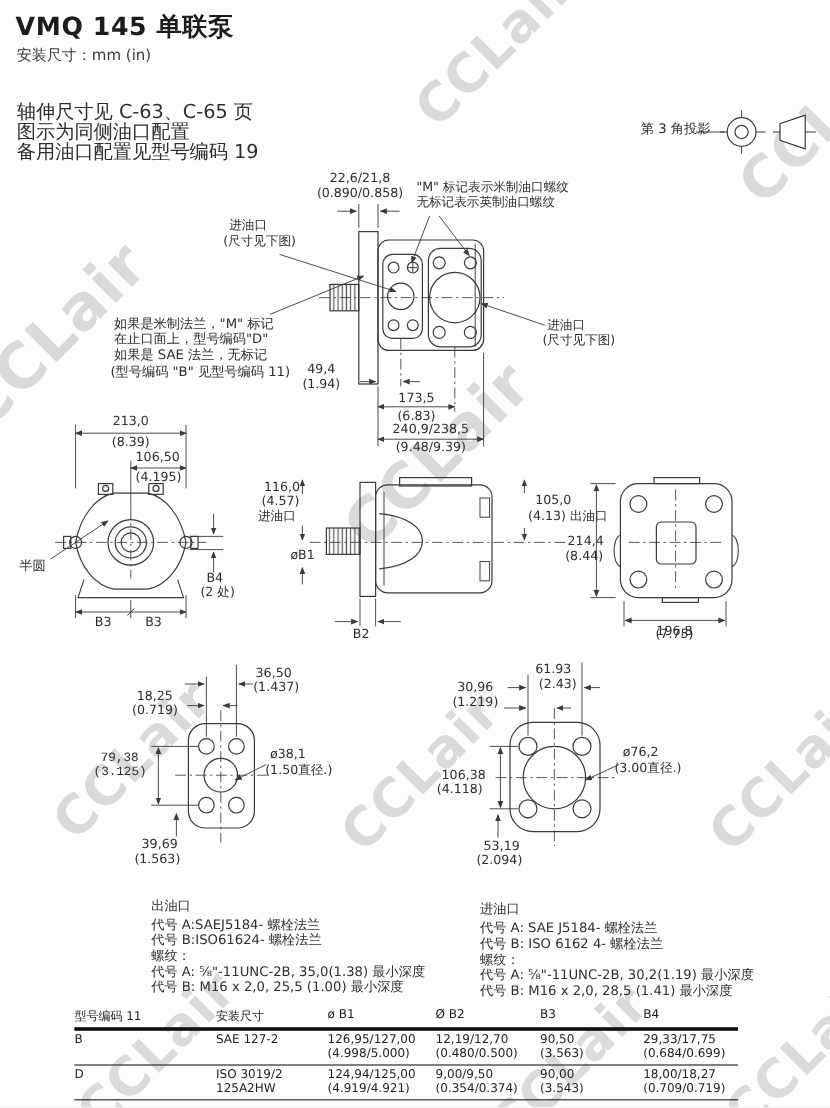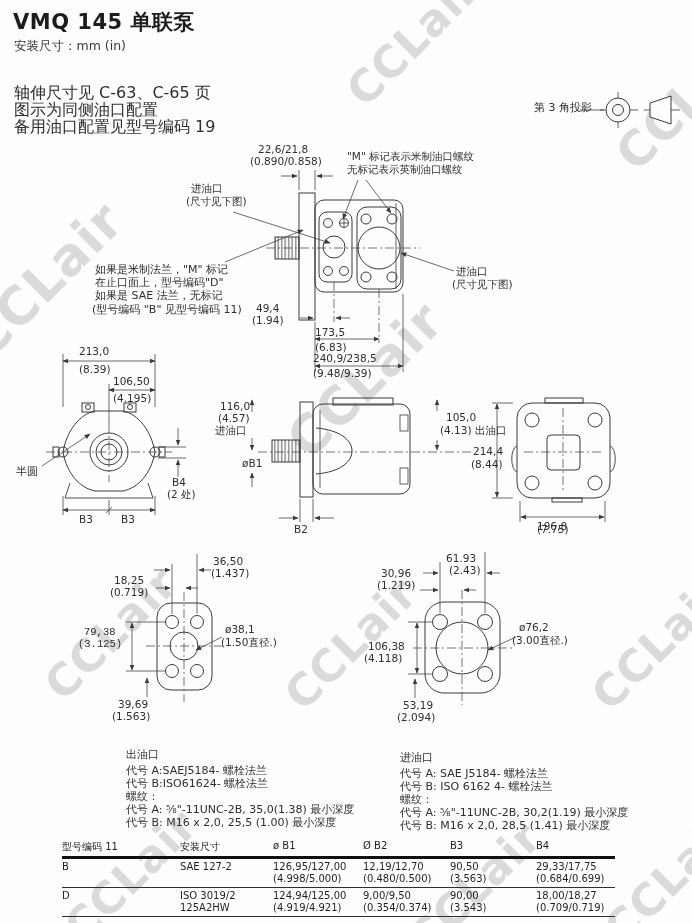--- a/index.html
+++ b/index.html
@@ -1,19 +1,19 @@
 <!DOCTYPE html>
 <html><head>
 <meta charset="utf-8">
 <style>
   html,body{margin:0;padding:0;background:#eee;}
   #page{position:relative;width:692px;height:923px;background:#fdfdfd;overflow:hidden;
         font-family:"DejaVu Sans",sans-serif;color:#2e2e2e;}
   .t{position:absolute;font-size:10.5px;line-height:1.12;white-space:nowrap;color:#2e2e2e;}
-  .tc{}
+  .tc{text-align:center;}
   .tr{text-align:left;font-family:Liberation Mono, monospace;}
   .n11{font-size:11px;}
   .n12{font-size:16px;}
   #title{position:absolute;left:13px;top:8px;font-size:21px;font-weight:bold;color:#1c1c1c;letter-spacing:.5px;}
   #subtitle{position:absolute;left:14px;top:38px;font-size:12.5px;color:#3a3a3a;}
   .wm{position:absolute;font-weight:bold;font-size:44px;color:#d5d5d5;opacity:.85;
       transform:rotate(-45deg);letter-spacing:1px;pointer-events:none;}
   svg{position:absolute;left:0;top:0;}
   .tbl{position:absolute;left:62px;top:840px;width:553px;font-size:10px;color:#1f1f1f;}
   .thead,.trow{display:grid;grid-template-columns:118px 93px 90px 87px 86px 79px;}

